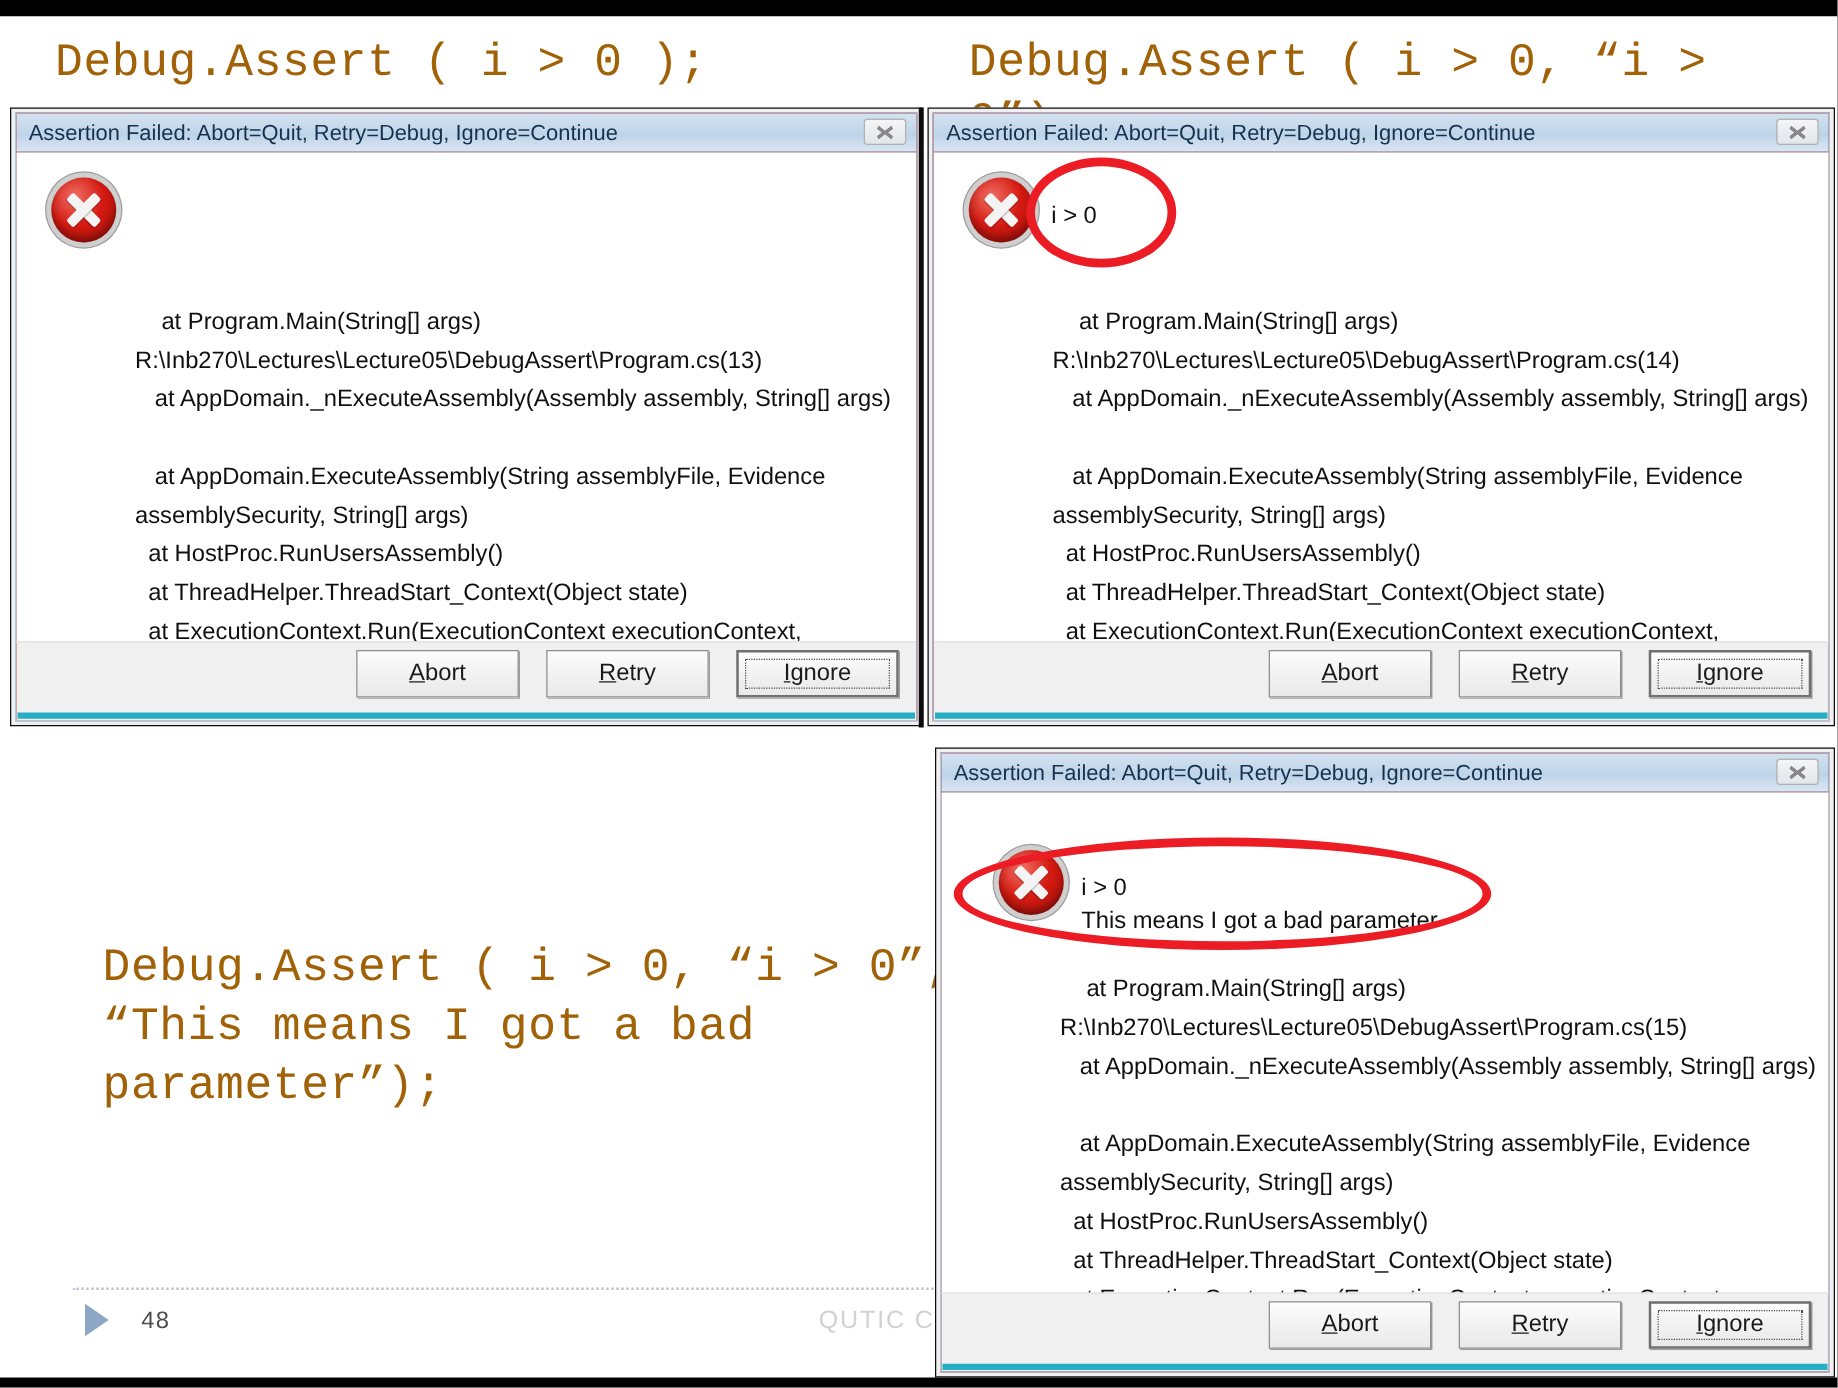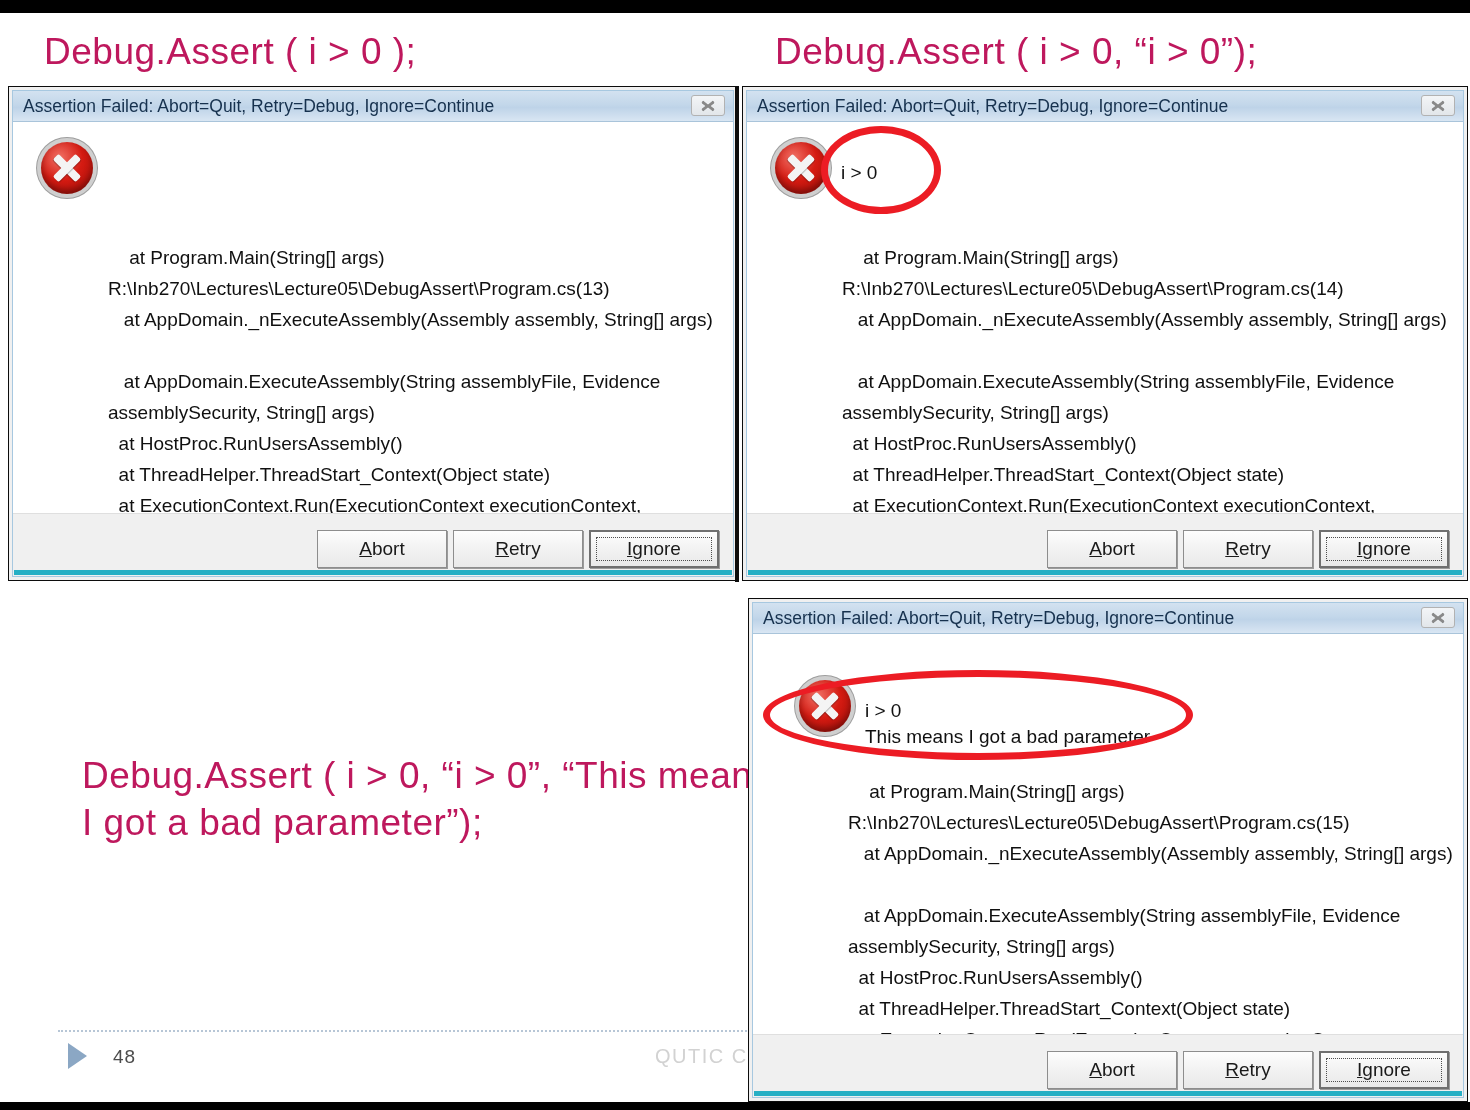--- a/index.html
+++ b/index.html
@@ -27,22 +27,22 @@
     background: #000000;
   }
   .bleed-bottom {
     position: absolute; left: 0; bottom: 0; width: 1470px; height: 8px;
     background: #000000;
   }
 
   
   .code-caption {
     position: absolute;
-    font-family: Liberation Sans, sans-serif;
-    color: #be185d;
+    font-family: Liberation Mono, monospace;
+    color: #a16207;
     font-size: 37px;
     line-height: 47px;
     letter-spacing: 0.5px;
     white-space: pre-wrap;
   }
   #caption-1 { left: 44px;  top: 28px;  width: 660px; }
   #caption-2 { left: 775px; top: 28px;  width: 690px; }
   #caption-3 { left: 82px;  top: 752px; width: 690px; }
 
   
@@ -104,23 +104,23 @@
   .dlg-footer {
     position: absolute;
     left: 0; right: 0; bottom: 0;
     height: 62px;
     background: #f0f0f0;
     border-top: 1px solid #dfdfdf;
   }
   .btn-row {
     position: absolute;
     right: 14px;
-    top: 16px;
-    display: flex;
-    gap: 6px;
+    top: 6px;
+    display: flex;
+    gap: 22px;
   }
   .win-btn {
     width: 130px;
     height: 38px;
     background: linear-gradient(to bottom, #fdfdfd 0%, #f2f2f2 50%, #e9e9e9 100%);
     border: 1px solid #8d8d8d;
     box-shadow: 1px 1px 0 #9b9b9b;
     display: flex;
     align-items: center;
     justify-content: center;

